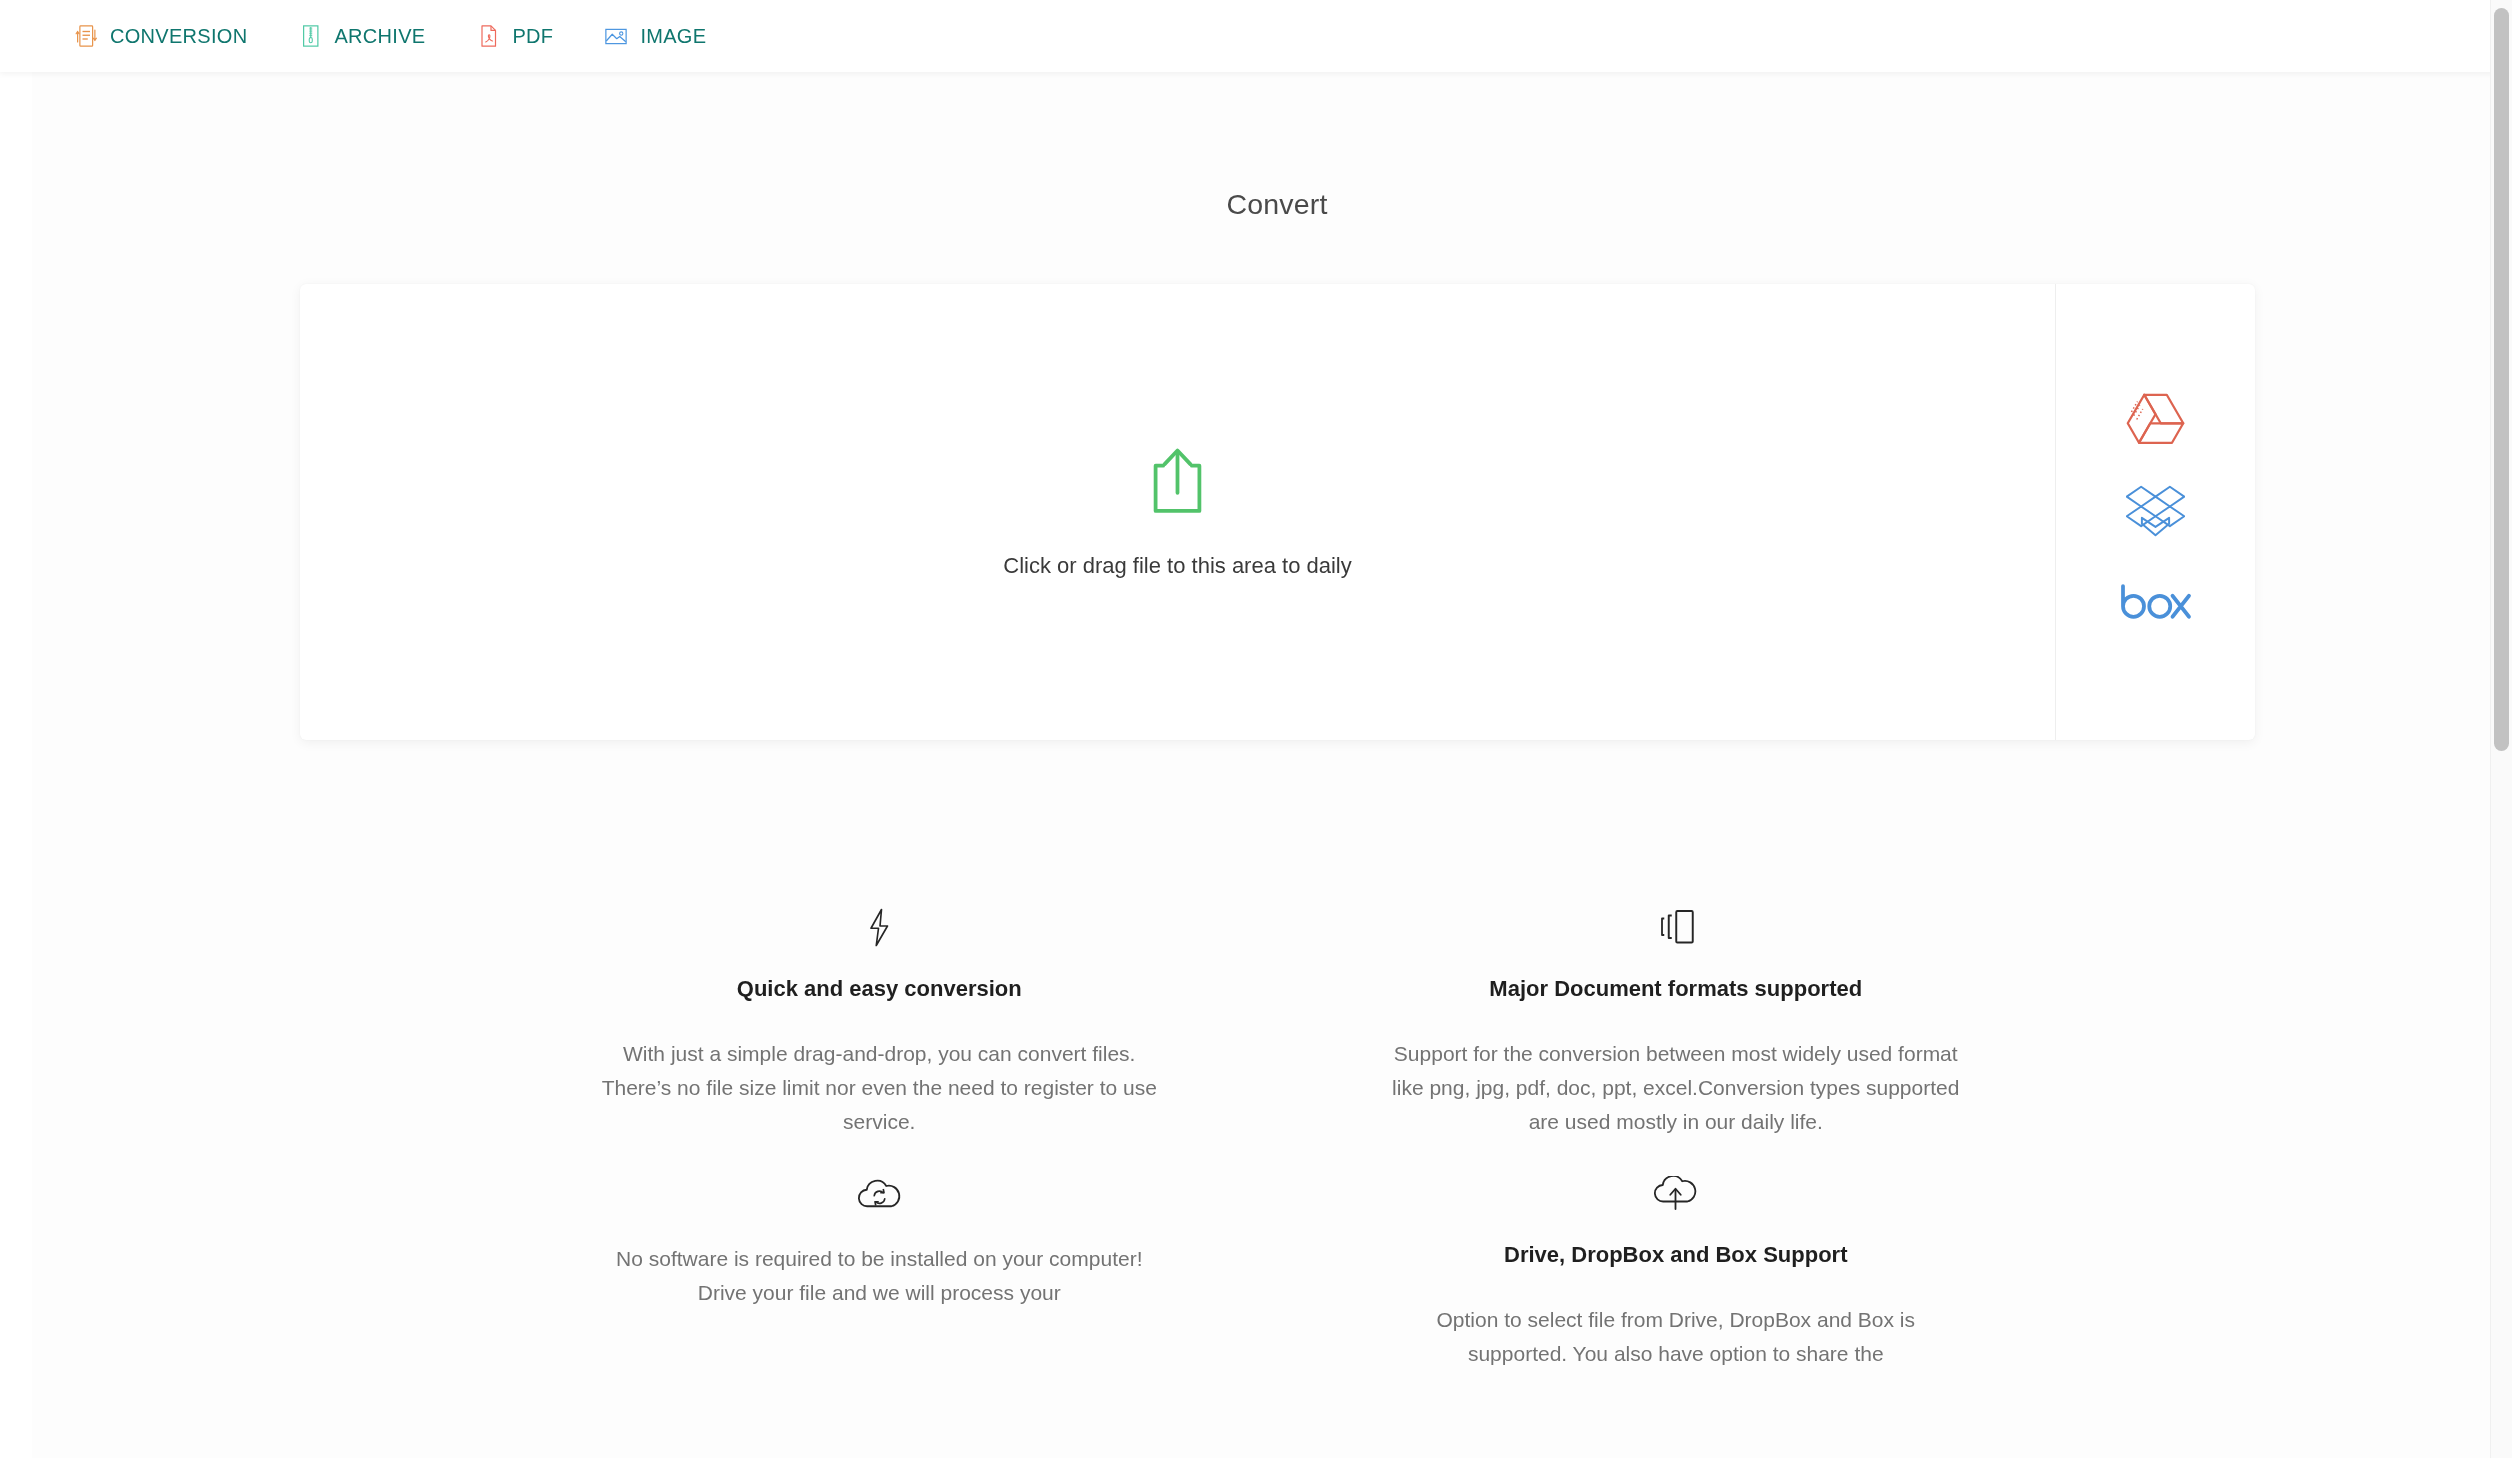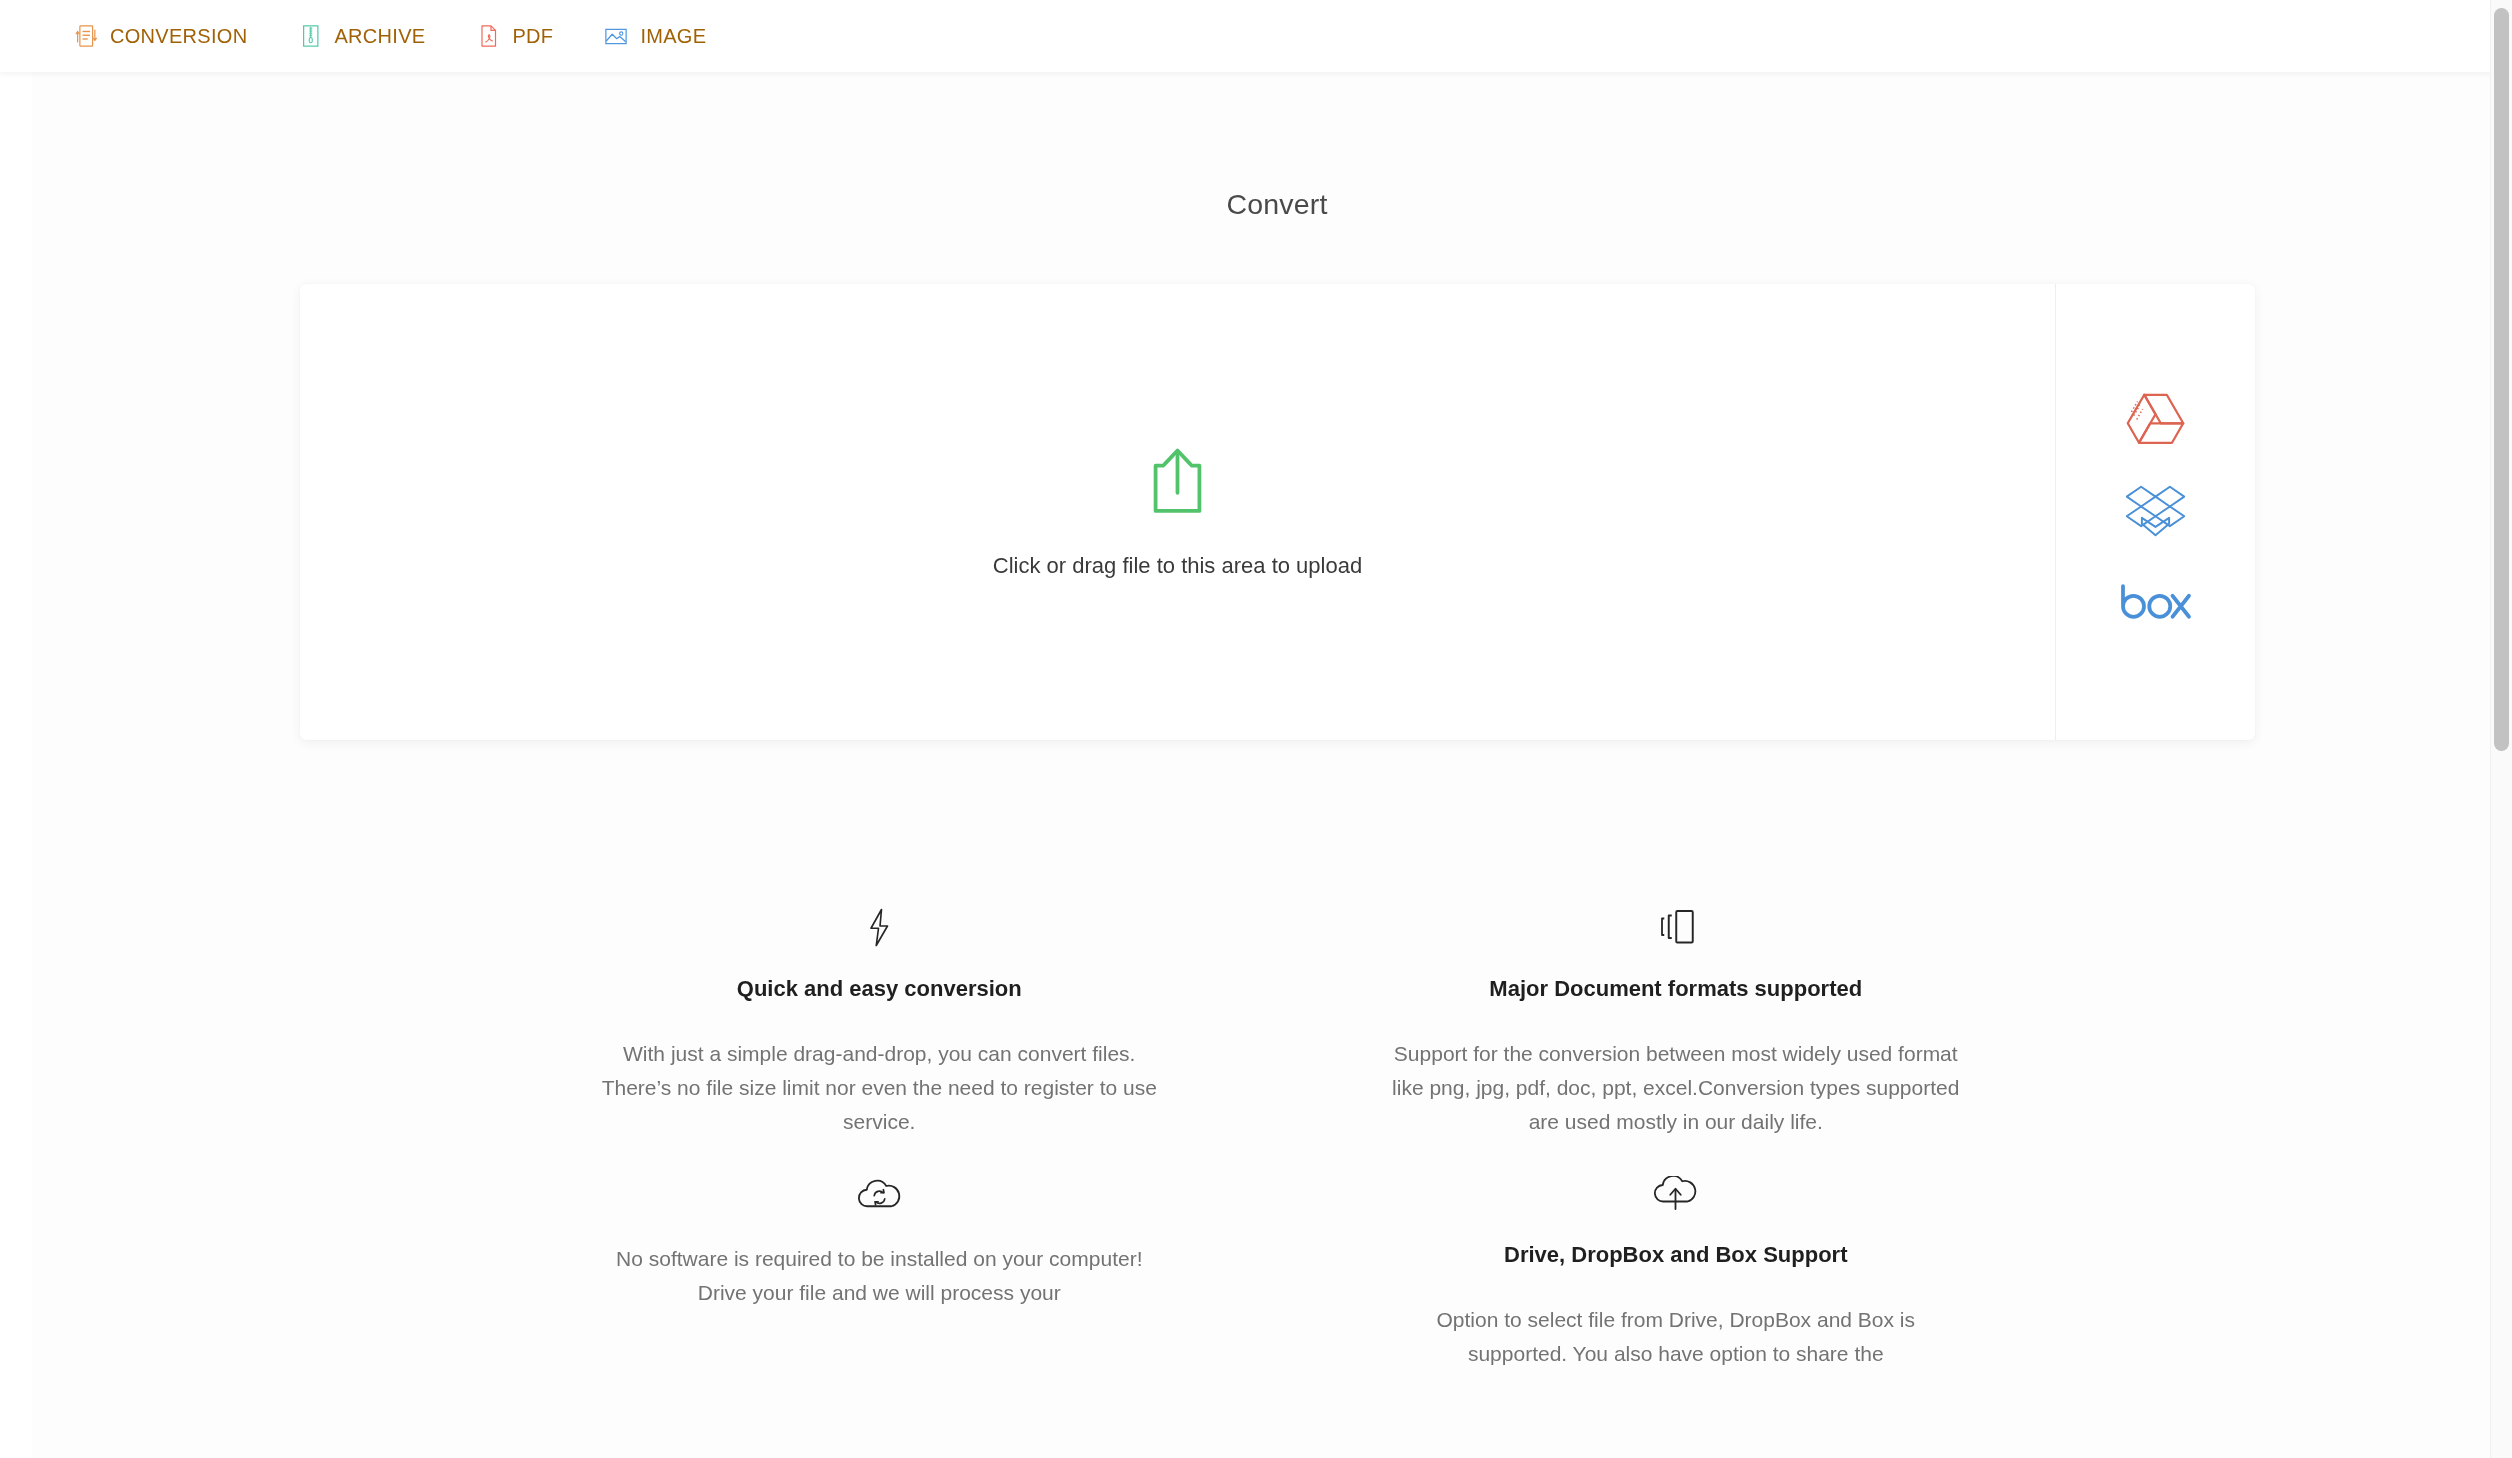--- a/index.html
+++ b/index.html
@@ -48,21 +48,21 @@
     height: 24px;
     margin-right: 12px;
     display: flex;
     align-items: center;
     justify-content: center;
     flex: 0 0 auto;
   }
   .nav-label {
     font-size: 20px;
     letter-spacing: 0.3px;
-    color: #a16207;
+    color: #0f766e;
     white-space: nowrap;
   }
 
   
   .main {
     position: absolute;
     top: 72px; left: 0;
     width: 2490px;
     height: 1387px;
     background: #fdfdfd;
@@ -246,21 +246,21 @@
   <div class="upload-card">
 
     <div class="dropzone">
       <div class="dropzone-icon">
         <svg width="59" height="71" viewBox="0 0 78 94" fill="none">
           <path d="M20 26 H10 V86 H68 V26 H58" stroke="#52c36a" stroke-width="5" stroke-linejoin="round" stroke-linecap="round" fill="none"></path>
           <path d="M39 62 V8" stroke="#52c36a" stroke-width="5" stroke-linecap="round"></path>
           <path d="M22 24 L39 6 L56 24" stroke="#52c36a" stroke-width="5" stroke-linecap="round" stroke-linejoin="round" fill="none"></path>
         </svg>
       </div>
-      <div class="dropzone-text">Click or drag file to this area to upload</div>
+      <div class="dropzone-text">Click or drag file to this area to daily</div>
     </div>
 
     <div class="cloud-panel">
 
       <div class="cloud-btn">
         <span>
           <svg width="63" height="57" viewBox="0 0 84 76" fill="none">
             <path d="M27 5 H57 L79 43 H49 Z" stroke="#dd6450" stroke-width="3" stroke-linejoin="round" fill="none"></path>
             <path d="M27 5 L5 43 L20 69 L42 31 Z" stroke="#dd6450" stroke-width="3" stroke-linejoin="round" fill="none"></path>
             <path d="M20 69 H64 L79 43 H35 Z" stroke="#dd6450" stroke-width="3" stroke-linejoin="round" fill="none"></path>

